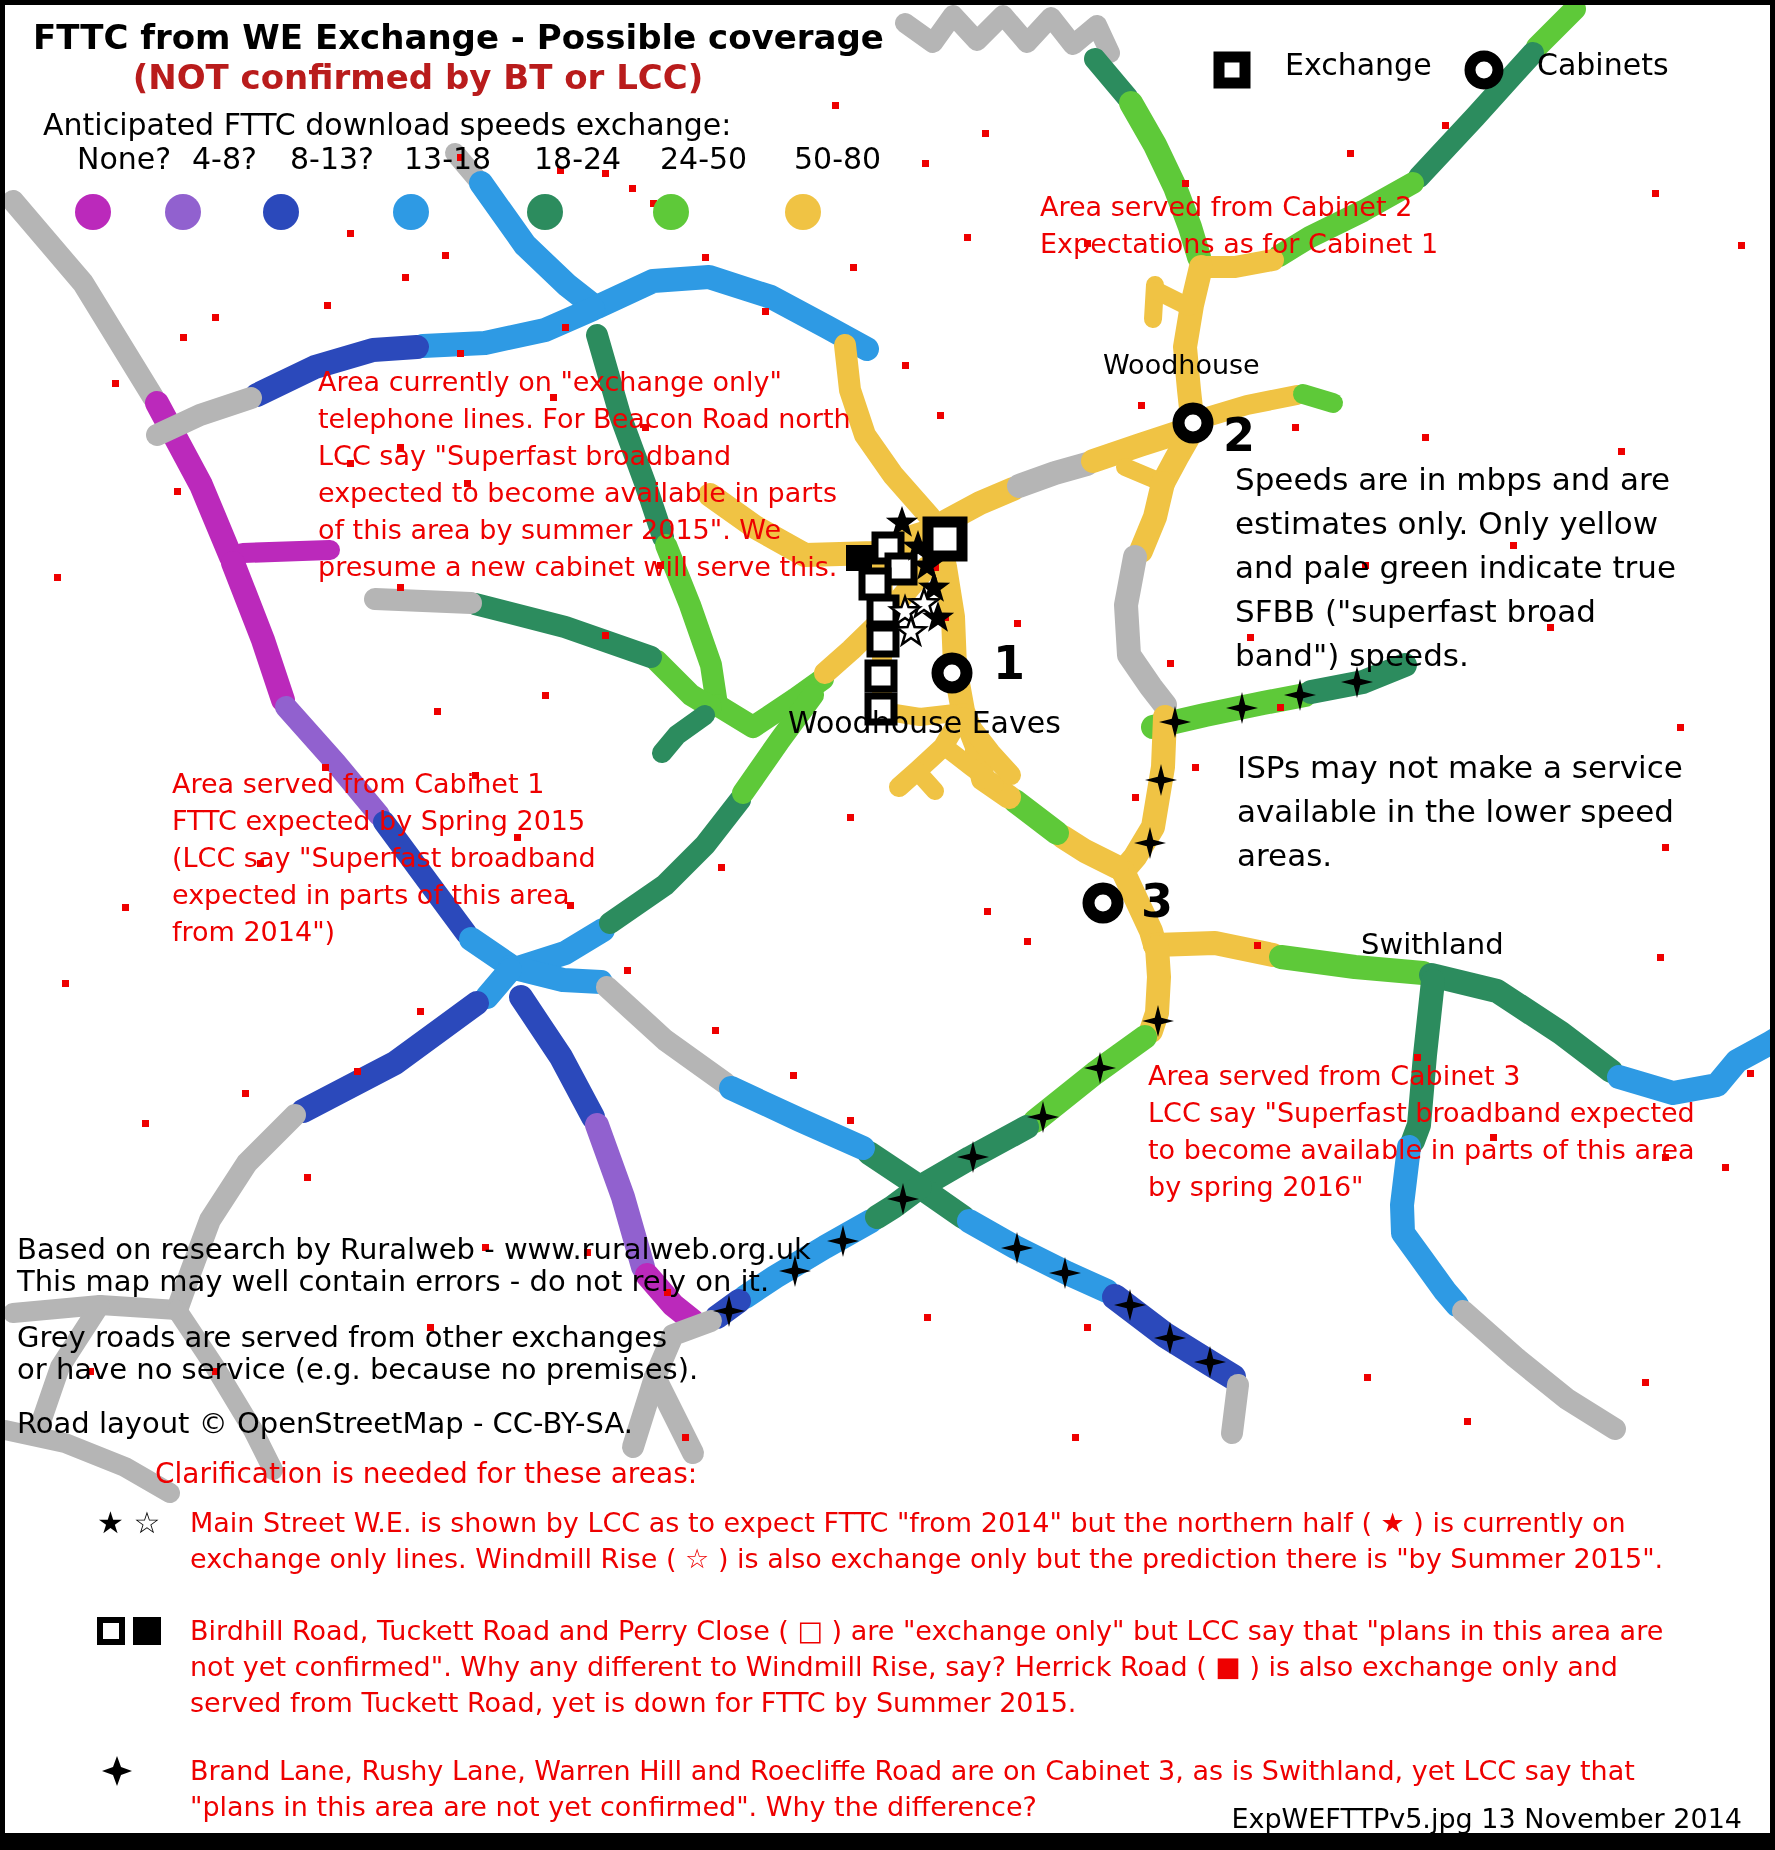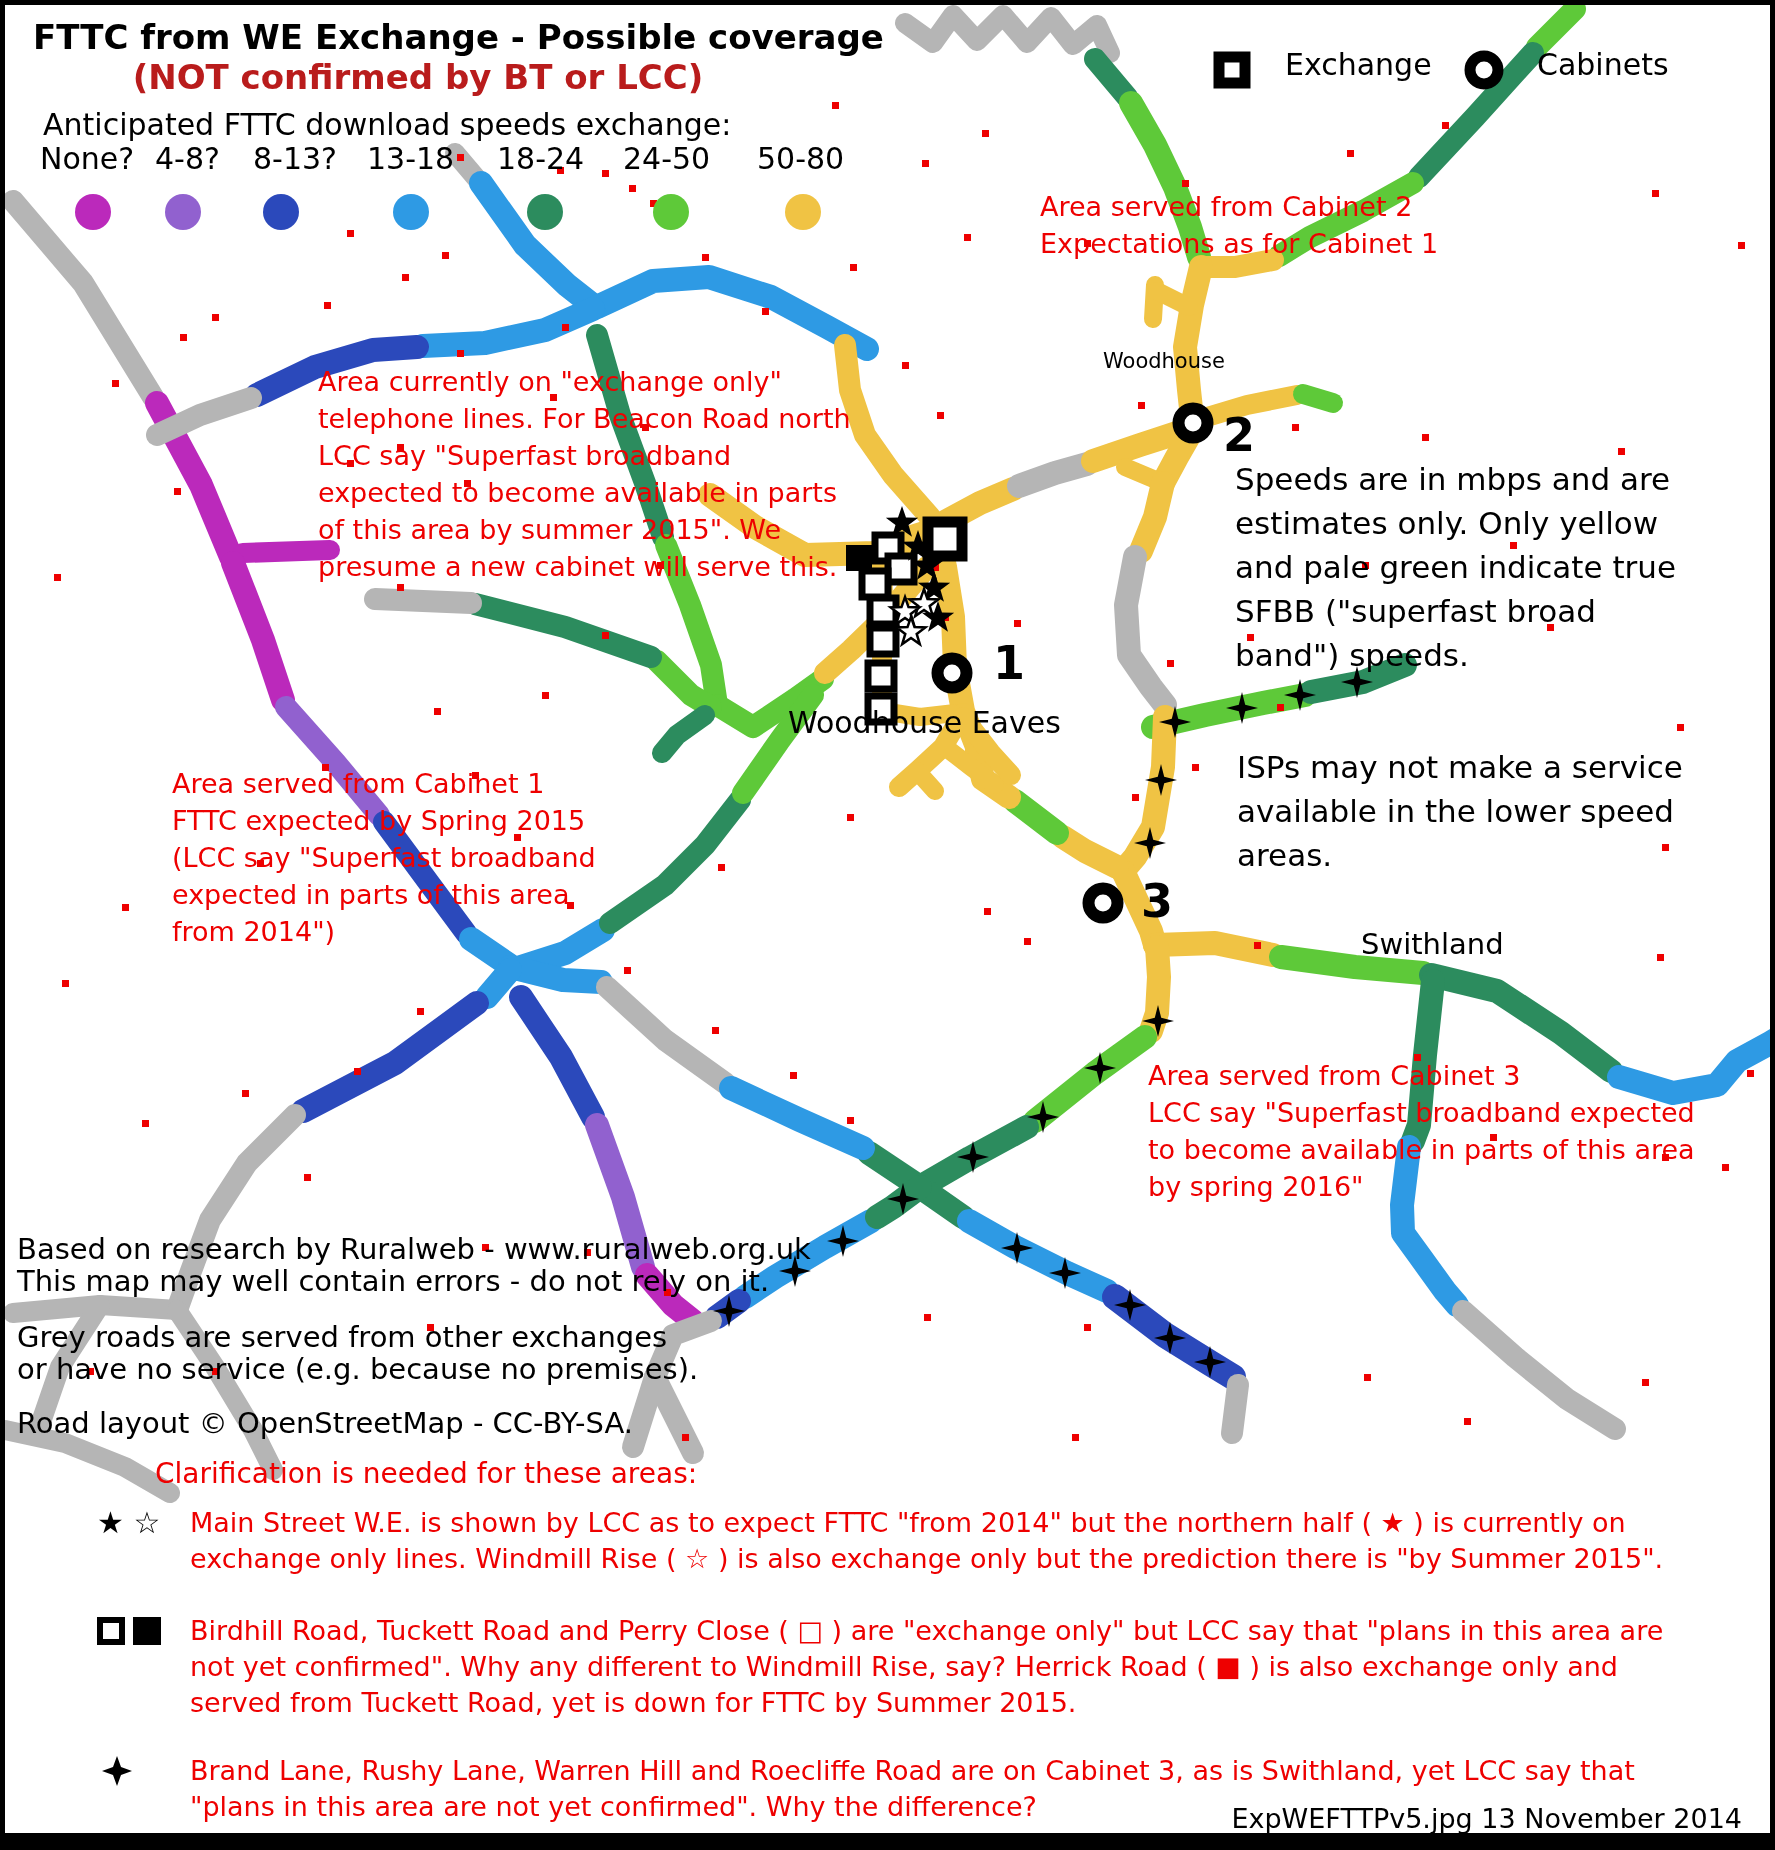--- a/index.html
+++ b/index.html
@@ -4,21 +4,21 @@
 <style>
   html,body{margin:0;padding:0;background:#e8e8e8;}
   #page{position:relative;width:1775px;height:1850px;background:#ffffff;
         border:5px solid #000;box-sizing:border-box;overflow:hidden;
         font-family:"DejaVu Sans",sans-serif;}
   .abs{position:absolute;z-index:3;}
   #map-svg{position:absolute;left:0;top:0;z-index:1;}
   .title1{font-size:34px;font-weight:bold;color:#000;white-space:pre;}
   .title2{font-size:34px;font-weight:bold;color:#b91c1c;text-align:center;width:770px;}
   .leg-head{font-size:30px;color:#000;white-space:pre;}
-  .speed-label{position:absolute;top:0;font-size:30px;color:#000;white-space:pre;}
+  .speed-label{position:absolute;top:0;font-size:30px;color:#000;white-space:pre;margin-left:37px;}
   .speed-dot{position:absolute;top:0;width:36px;height:36px;border-radius:50%;}
   .sym-label{font-size:30px;color:#000;white-space:pre;margin-left:28px;}
   .place{color:#000;white-space:pre;}
   .red-block{color:#ee0000;font-size:27px;line-height:37px;white-space:pre-line;}
   .black-block{color:#000;font-size:29px;line-height:32px;white-space:pre-line;}
   .big-black{color:#000;font-size:31px;line-height:44px;white-space:pre-line;}
   .clar-head{color:#ee0000;font-size:28px;white-space:pre;}
   .clar-text{color:#ee0000;font-size:27px;line-height:36px;white-space:pre-line;}
   .clar-sym{color:#000;font-size:30px;white-space:pre;}
   .sq-open{display:inline-block;width:16px;height:16px;border:6px solid #000;background:#fff;vertical-align:middle;}
@@ -324,21 +324,21 @@
 band") speeds.</div>
   <div class="abs big-black" style="left:1232px;top:740px">ISPs may not make a service
 available in the lower speed
 areas.</div>
   <div class="abs black-block" style="left:12px;top:1228px">Based on research by Ruralweb - www.ruralweb.org.uk
 This map may well contain errors - do not rely on it.</div>
   <div class="abs black-block" style="left:12px;top:1316px">Grey roads are served from other exchanges
 or have no service (e.g. because no premises).</div>
   <div class="abs black-block" style="left:12px;top:1402px">Road layout © OpenStreetMap - CC-BY-SA.</div>
 
-  <div class="abs place" style="left:1098px;top:344px;font-size:21px">Woodhouse</div>
+  <div class="abs place" style="left:1098px;top:344px;font-size:27px">Woodhouse</div>
   <div class="abs place" style="left:783px;top:700px;font-size:30px">Woodhouse Eaves</div>
   <div class="abs place" style="left:1356px;top:922px;font-size:29px">Swithland</div>
 
   <div class="abs clar-head" style="left:150px;top:1452px">Clarification is needed for these areas:</div>
 
   <div class="abs clar-sym" style="left:92px;top:1500px">★ ☆</div>
   <div class="abs clar-text" style="left:185px;top:1500px">Main Street W.E. is shown by LCC as to expect FTTC "from 2014" but the northern half ( ★ ) is currently on
 exchange only lines. Windmill Rise ( ☆ ) is also exchange only but the prediction there is "by Summer 2015".</div>
 
   <div class="abs" style="left:92px;top:1612px">

